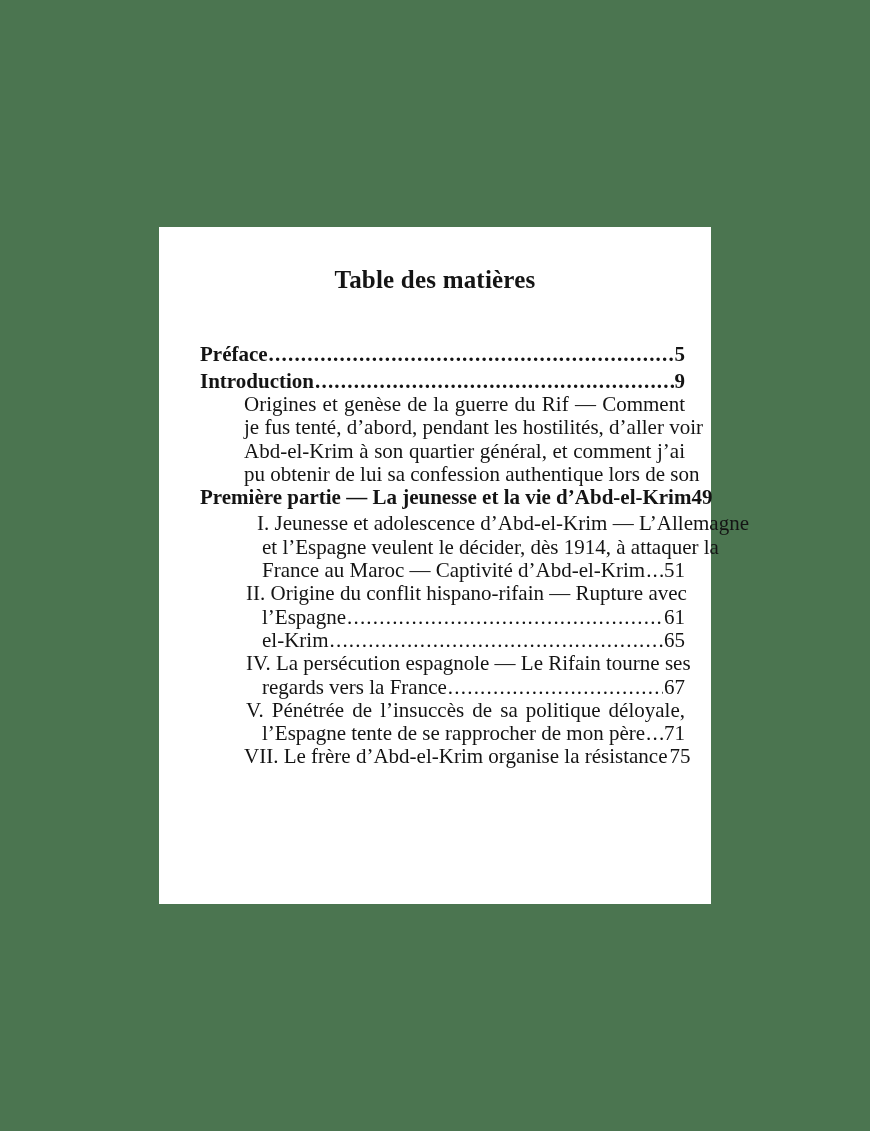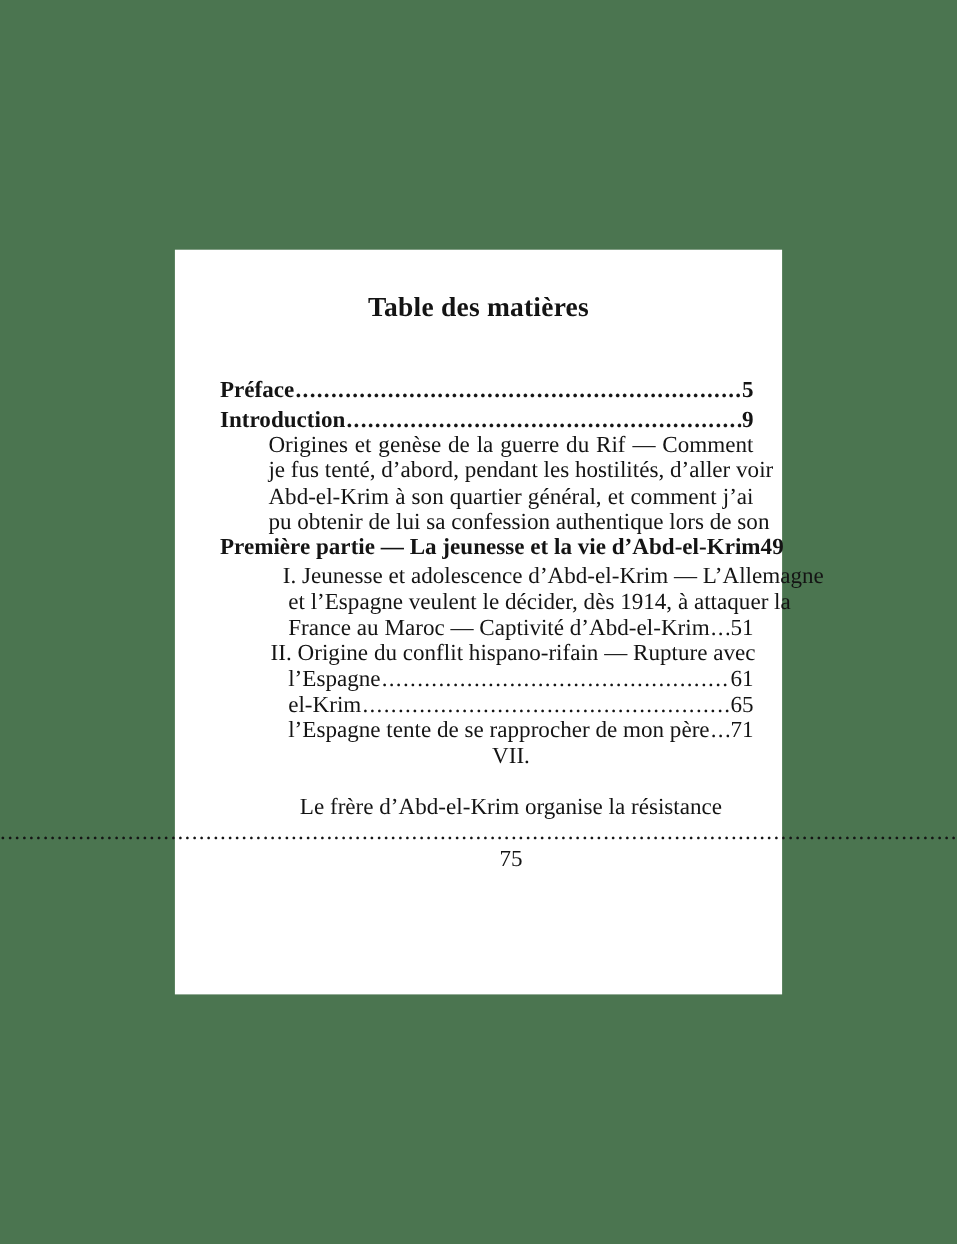--- a/index.html
+++ b/index.html
@@ -110,21 +110,21 @@
     .para-line .leader {
       flex: 1 1 auto;
       overflow: hidden;
       margin: 0 2px;
       letter-spacing: 1.2px;
     }
     .chap .numeral {
       display: inline;
     }
     .chap.i .line.first { margin-left: -5px; }
-    .chap.vii .line.first { margin-left: -18px; flex-direction: column; }
+    .chap.vii .line.first { margin-left: -18px; }
     .chap-wrap {
       margin-top: 3px;
     }
   </style>
 </head>
 <body>
 
 <div class="page"></div>
 
 <h1 class="title">Table des matières</h1>
@@ -178,22 +178,31 @@
     </div>
 
     <div class="chap iii">
       <span class="line last">
         <span>el-Krim</span>
         <span class="leader"></span>
         <span class="page-num">65</span>
       </span>
     </div>
 
+    <div class="chap iv">
+      <span class="line first"><span class="numeral">IV.</span> <span>La persécution espagnole — Le Rifain tourne ses</span></span>
+      <span class="line last">
+        <span>regards vers la France</span>
+        <span class="leader"></span>
+        <span class="page-num">67</span>
+      </span>
+    </div>
 
     <div class="chap v">
+      <span class="line first"><span class="numeral">V.</span> <span>Pénétrée de l’insuccès de sa politique déloyale,</span></span>
       <span class="line last">
         <span>l’Espagne tente de se rapprocher de mon père</span>
         <span class="leader"></span>
         <span class="page-num">71</span>
       </span>
     </div>
 
 
     <div class="chap vii">
       <span class="line first last">

